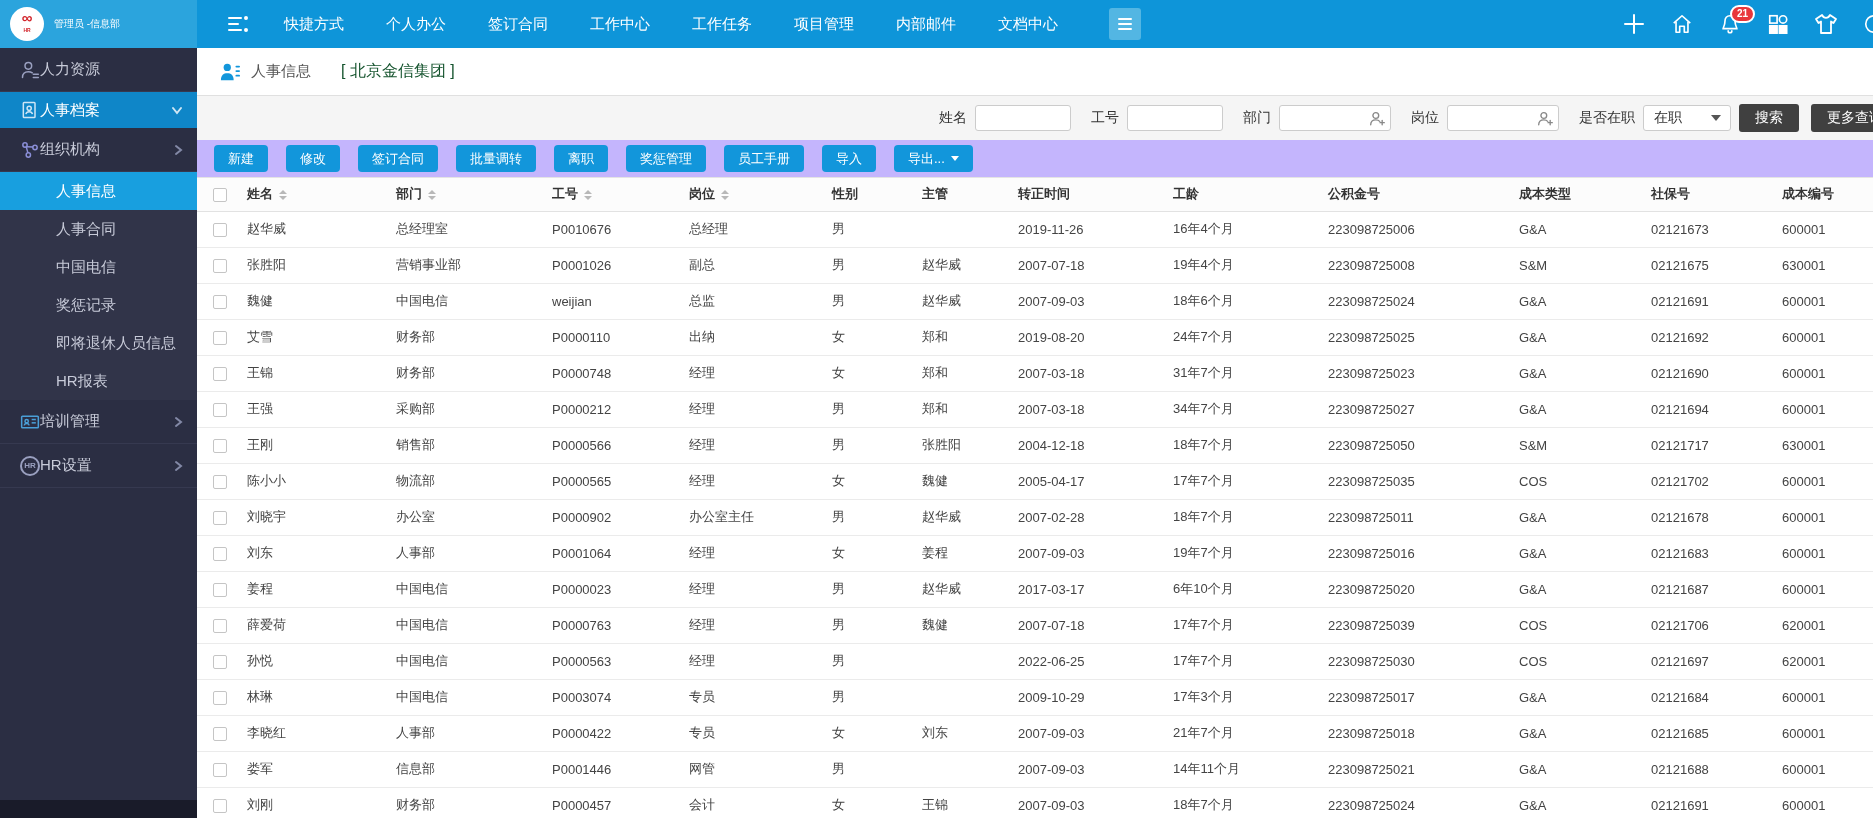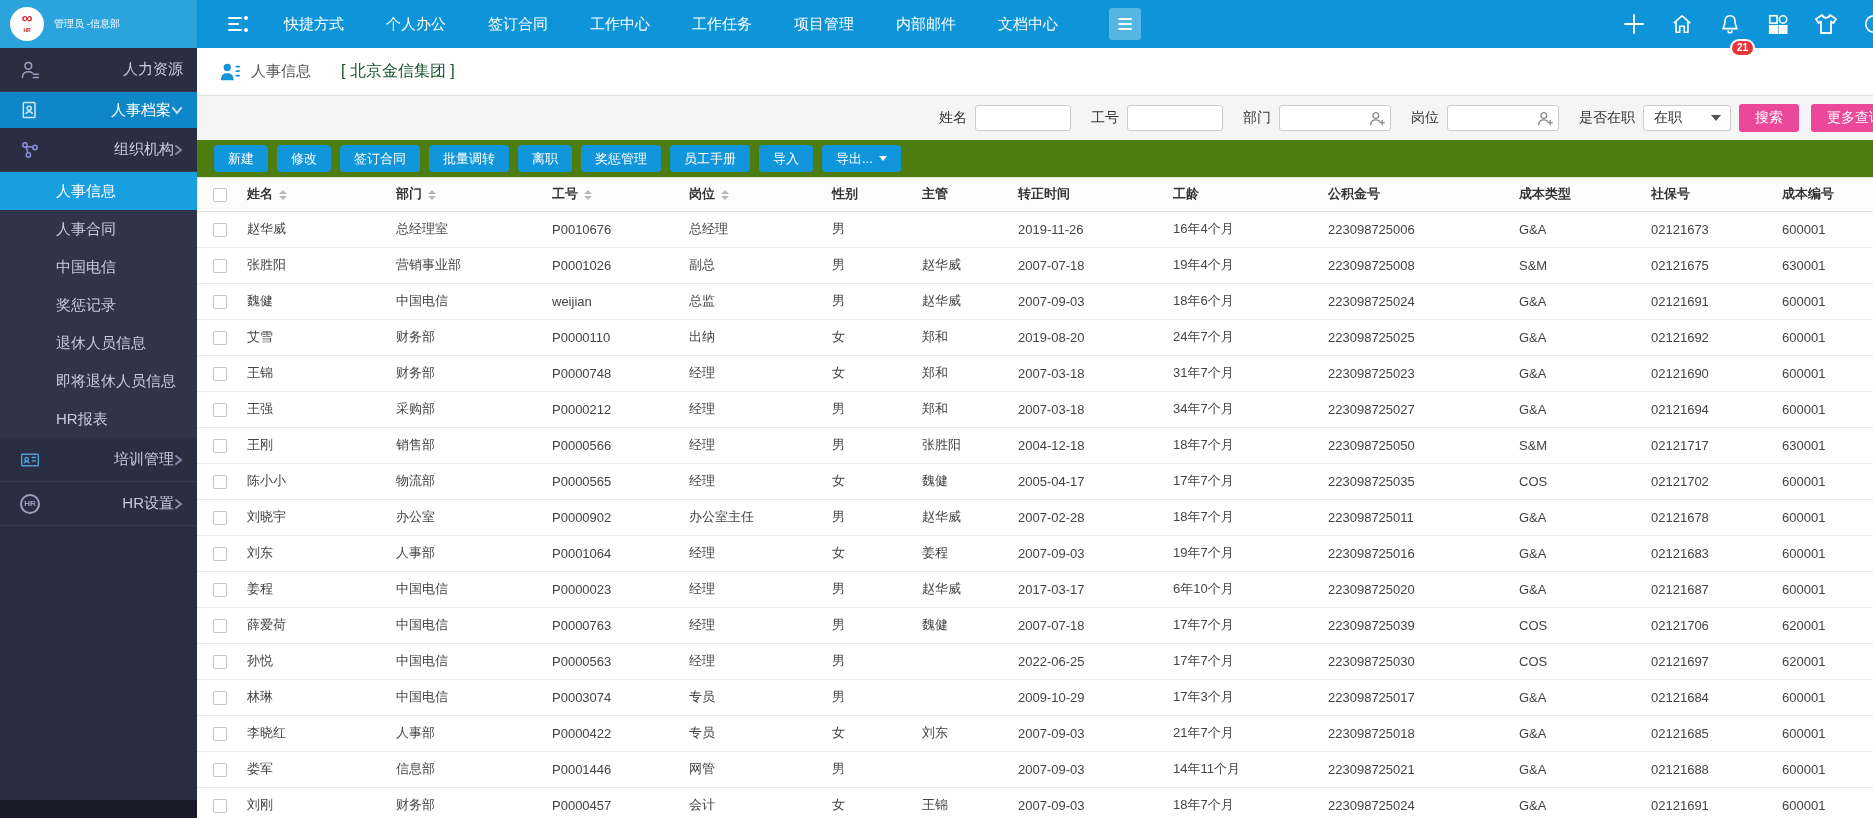--- a/index.html
+++ b/index.html
@@ -11,30 +11,30 @@
   .logo { width:34px; height:34px; border-radius:50%; background:#fff; color:#d2232a; display:flex; flex-direction:column; align-items:center; justify-content:center; font-weight:bold; font-size:15px; line-height:13px; }
   .logo small { font-size:5px; letter-spacing:0; color:#d2232a; }
   .topbar-user { margin-left:10px; font-size:10px; white-space:nowrap; }
   .collapse-icon { display:flex; align-items:center; margin:0 14px 0 30px; cursor:pointer; }
   .topnav { display:flex; align-items:stretch; }
   .topnav-item { display:flex; align-items:center; padding:0 21px; font-size:15px; cursor:pointer; white-space:nowrap;text-align:center; }
   .apps-box { width:32px; height:32px; margin:8px 0 0 30px; background:#53b6e3; border-radius:3px; display:flex; align-items:center; justify-content:center; cursor:pointer; }
   .topbar-icons { margin-left:auto; display:flex; align-items:center; gap:24px; padding-right:0; }
   .tb-icon { position:relative; width:24px; height:24px; display:flex; align-items:center; justify-content:center; cursor:pointer; flex:0 0 auto; }
   .tb-icon svg { display:block; }
-  .badge { position:absolute; top:-7px; left:12px; background:#e8363b; border:2px solid #fff; color:#fff; font-size:10px; font-weight:bold; line-height:1; padding:2px 5px; border-radius:9px;margin-top:34px; }
+  .badge { position:absolute; top:-7px; left:12px; background:#e8363b; border:2px solid #fff; color:#fff; font-size:10px; font-weight:bold; line-height:1; padding:2px 5px; border-radius:9px; }
   .half-icon { margin-right:-13px; }
 
   
   .layout { display:flex; height:770px; }
 
   
   .sidebar { position:relative; width:197px; flex:0 0 197px; background:#2b2e43; color:#c8cbd9; }
   .side-item { display:flex; align-items:center; height:44px; padding:0 14px 0 20px; font-size:15px; cursor:pointer; border-bottom:1px solid #363950; }
-  .side-item .lbl { flex:1;text-align:right; }
+  .side-item .lbl { flex:1; }
   .side-item.parent-active { background:#0f86c8; color:#fff; height:36px; border-bottom:none; }
   .subpanel { background:#313449; }
   .sub-item { display:flex; align-items:center; height:38px; padding-left:56px; font-size:15px; cursor:pointer; }
   .sub-item.active { background:#189fdf; color:#fff; }
   .chev { flex:0 0 auto; opacity:.8; }
   .hr-circle { width:20px; height:20px; border:2px solid #9aa0c0; border-radius:50%; display:flex; align-items:center; justify-content:center; font-size:8px; font-weight:bold; color:#9aa0c0; }
   .sidebar-bottom { position:absolute; left:0; bottom:0; width:100%; height:18px; background:#191b29; }
 
   
   .main { flex:1; display:flex; flex-direction:column; background:#f0f0f0; min-width:0; }
@@ -44,24 +44,24 @@
   .bc-org { font-size:16px; color:#14532d; margin-left:30px; }
 
   .filter-bar { height:44px; background:#f5f5f5; display:flex; align-items:center; justify-content:flex-end; gap:8px; padding-right:0; }
   .filter-bar label { font-size:14px; color:#333; margin-left:12px; white-space:nowrap; }
   .f-input { height:26px; width:96px; border:1px solid #ccc; border-radius:3px; background:#fff; padding:0 6px; font-size:13px; color:#333; }
   .f-input-wrap { position:relative; display:flex; align-items:center; }
   .f-input-wrap .f-input { width:112px; padding-right:24px; }
   .f-input-wrap svg { position:absolute; right:5px; }
   .f-select { position:relative; height:26px; width:88px; border:1px solid #ccc; border-radius:3px; background:#fff; display:flex; align-items:center; padding-left:10px; font-size:14px; color:#333; cursor:pointer; }
   .f-select .caret { position:absolute; right:9px; width:0; height:0; border-left:5px solid transparent; border-right:5px solid transparent; border-top:6px solid #555; }
-  .btn-blue { height:28px; background:#ec4899; color:#fff; border:none; border-radius:3px; font-size:14px; padding:0 16px; cursor:pointer; white-space:nowrap; font-family:Liberation Sans, sans-serif; }
+  .btn-blue { height:28px; background:#404040; color:#fff; border:none; border-radius:3px; font-size:14px; padding:0 16px; cursor:pointer; white-space:nowrap; font-family:Liberation Sans, sans-serif; }
   .btn-more { margin-left:4px; margin-right:-26px; }
 
-  .toolbar { height:38px; background:#4d7c0f; border-bottom:1px solid #e4e4e4; display:flex; align-items:center; gap:9px; padding-left:17px; }
+  .toolbar { height:38px; background:#c4b5fd; border-bottom:1px solid #e4e4e4; display:flex; align-items:center; gap:18px; padding-left:17px; }
   .tb-btn { height:27px; background:#1296db; color:#fff; border:none; border-radius:4px; font-size:13px; padding:0 14px; cursor:pointer; white-space:nowrap; display:flex; align-items:center; gap:6px; font-family:inherit; }
   .tb-btn .caret { width:0; height:0; border-left:4px solid transparent; border-right:4px solid transparent; border-top:5px solid #fff; }
 
   
   .table-wrap { flex:1; background:#fff; overflow:hidden; }
   table { border-collapse:collapse; table-layout:fixed; width:1700px; }
   th, td { text-align:left; font-size:13px; overflow:hidden; white-space:nowrap; padding:0 6px 0 8px; }
   thead th { height:33px; color:#333; font-weight:bold; background:#fcfcfc; border-bottom:1px solid #e2e2e2; }
   tbody td { height:36px; color:#444; border-bottom:1px solid #ebebeb; }
   col.c-cb { width:42px; } col.c-name { width:149px; } col.c-dept { width:156px; }
@@ -191,23 +191,20 @@
           <span>人事信息</span>
         </div>
       <div class="sub-item">
           <span>人事合同</span>
         </div>
       <div class="sub-item">
           <span>中国电信</span>
         </div>
       <div class="sub-item">
           <span>奖惩记录</span>
-        </div>
-      <div class="sub-item">
-          <span>退休人员信息</span>
         </div>
       <div class="sub-item">
           <span>即将退休人员信息</span>
         </div>
       <div class="sub-item">
           <span>HR报表</span>
         </div>
     </div>
     <div class="side-item">
       <svg width="20" height="20" viewBox="0 0 24 24" fill="none" stroke="#4a9fd8" stroke-width="1.8">

